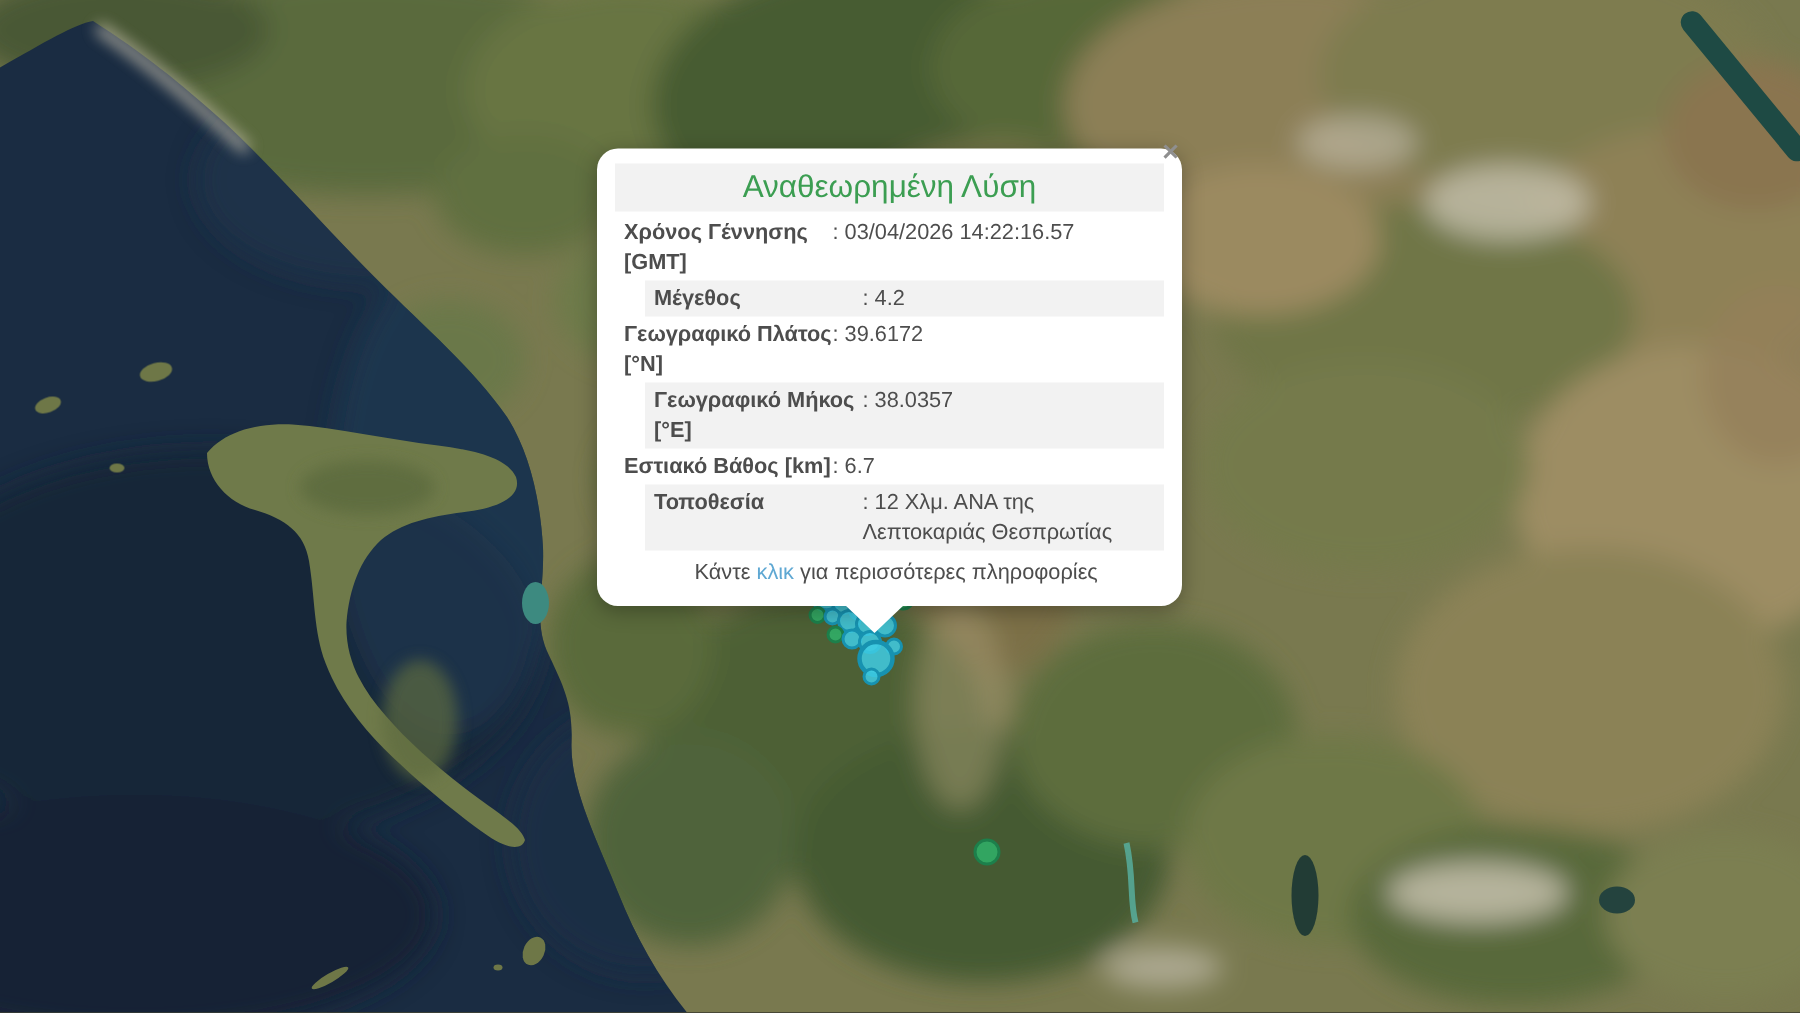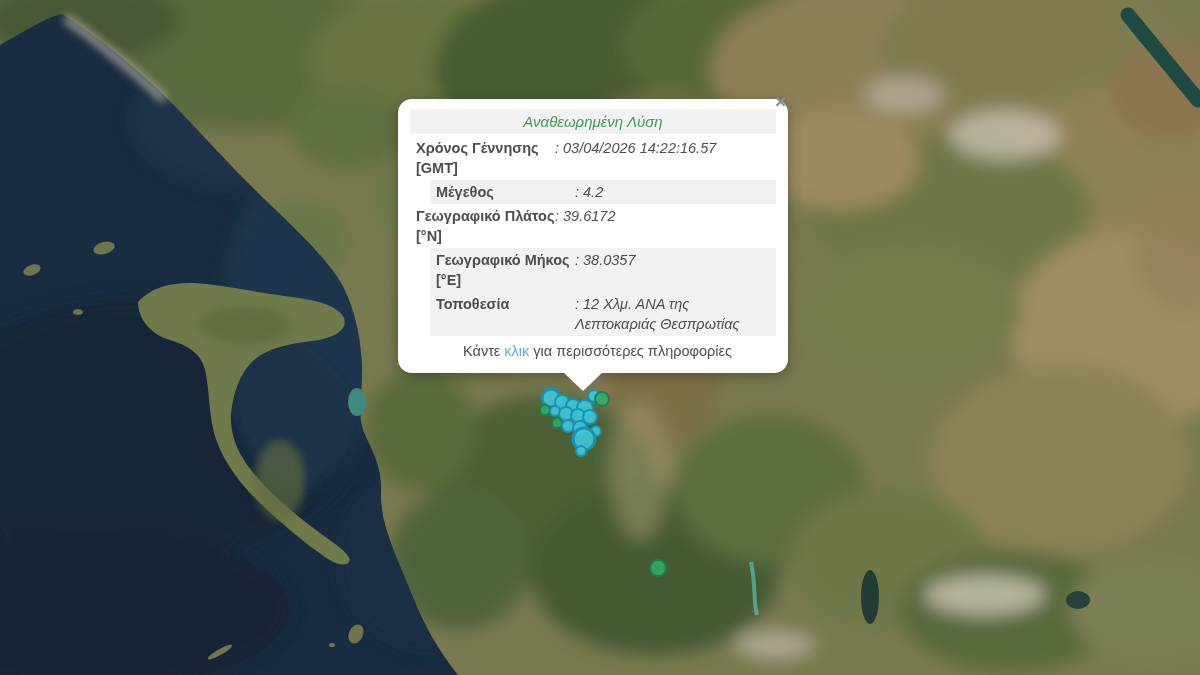--- a/index.html
+++ b/index.html
@@ -10,25 +10,25 @@
   #marker-layer circle{pointer-events:auto;cursor:pointer;}
 
   
   .popup{position:absolute;left:398px;top:99px;width:366px;background:#fff;
          border-radius:14px;padding:4px 12px 10px 12px;
          box-shadow:0 3px 14px rgba(0,0,0,.3);color:#4d4d4d;font-size:14.5px;}
   .popup .close{position:absolute;top:-9px;right:0px;background:none;border:none;
          color:#8f8f8f;font-size:19px;font-weight:bold;cursor:pointer;line-height:1;
          font-family:"Liberation Sans",sans-serif;padding:2px;}
   .popup .title{background:#f2f2f2;color:var(--title-green,#3c9e52);
-         text-align:center;font-size:15px;padding:4px 0;margin:6px 0 2px 0;font-style:italic;}
+         text-align:center;font-size:21px;padding:4px 0;margin:6px 0 2px 0;}
   .row{display:flex;padding:2px 6px;line-height:20px;}
   .row.alt{background:#f2f2f2;margin-left:20px;}
   .row .label{flex:0 0 139px;font-weight:bold;}
-  .row .value{flex:1;font-style:italic;}
+  .row .value{flex:1;}
   .footer{padding:6px 6px 2px 6px;line-height:19px;margin-left:47px;}
   .footer a{color:var(--link-blue,#5fa8d3);text-decoration:none;cursor:pointer;}
   .arrow{position:absolute;left:165px;bottom:-18px;width:0;height:0;
          border-left:20px solid transparent;border-right:20px solid transparent;
          border-top:19px solid #fff;}
 </style>
 </head>
 <body>
 
 <div id="stage">
@@ -167,20 +167,24 @@
       <div class="value">: 4.2</div>
     </div>
     <div class="row">
       <div class="label">Γεωγραφικό Πλάτος [°N]</div>
       <div class="value">: 39.6172</div>
     </div>
     <div class="row alt">
       <div class="label">Γεωγραφικό Μήκος [°E]</div>
       <div class="value">: 38.0357</div>
     </div>
+    <div class="row">
+      <div class="label">Εστιακό Βάθος [km]</div>
+      <div class="value">: 6.7</div>
+    </div>
     <div class="row alt">
       <div class="label">Τοποθεσία</div>
       <div class="value">: 12 Χλμ. ΑΝΑ της Λεπτοκαριάς Θεσπρωτίας</div>
     </div>
 
     <div class="footer">
       <span>Κάντε </span><a>κλικ</a><span> για περισσότερες πληροφορίες</span>
     </div>
 
     <div class="arrow"></div>

